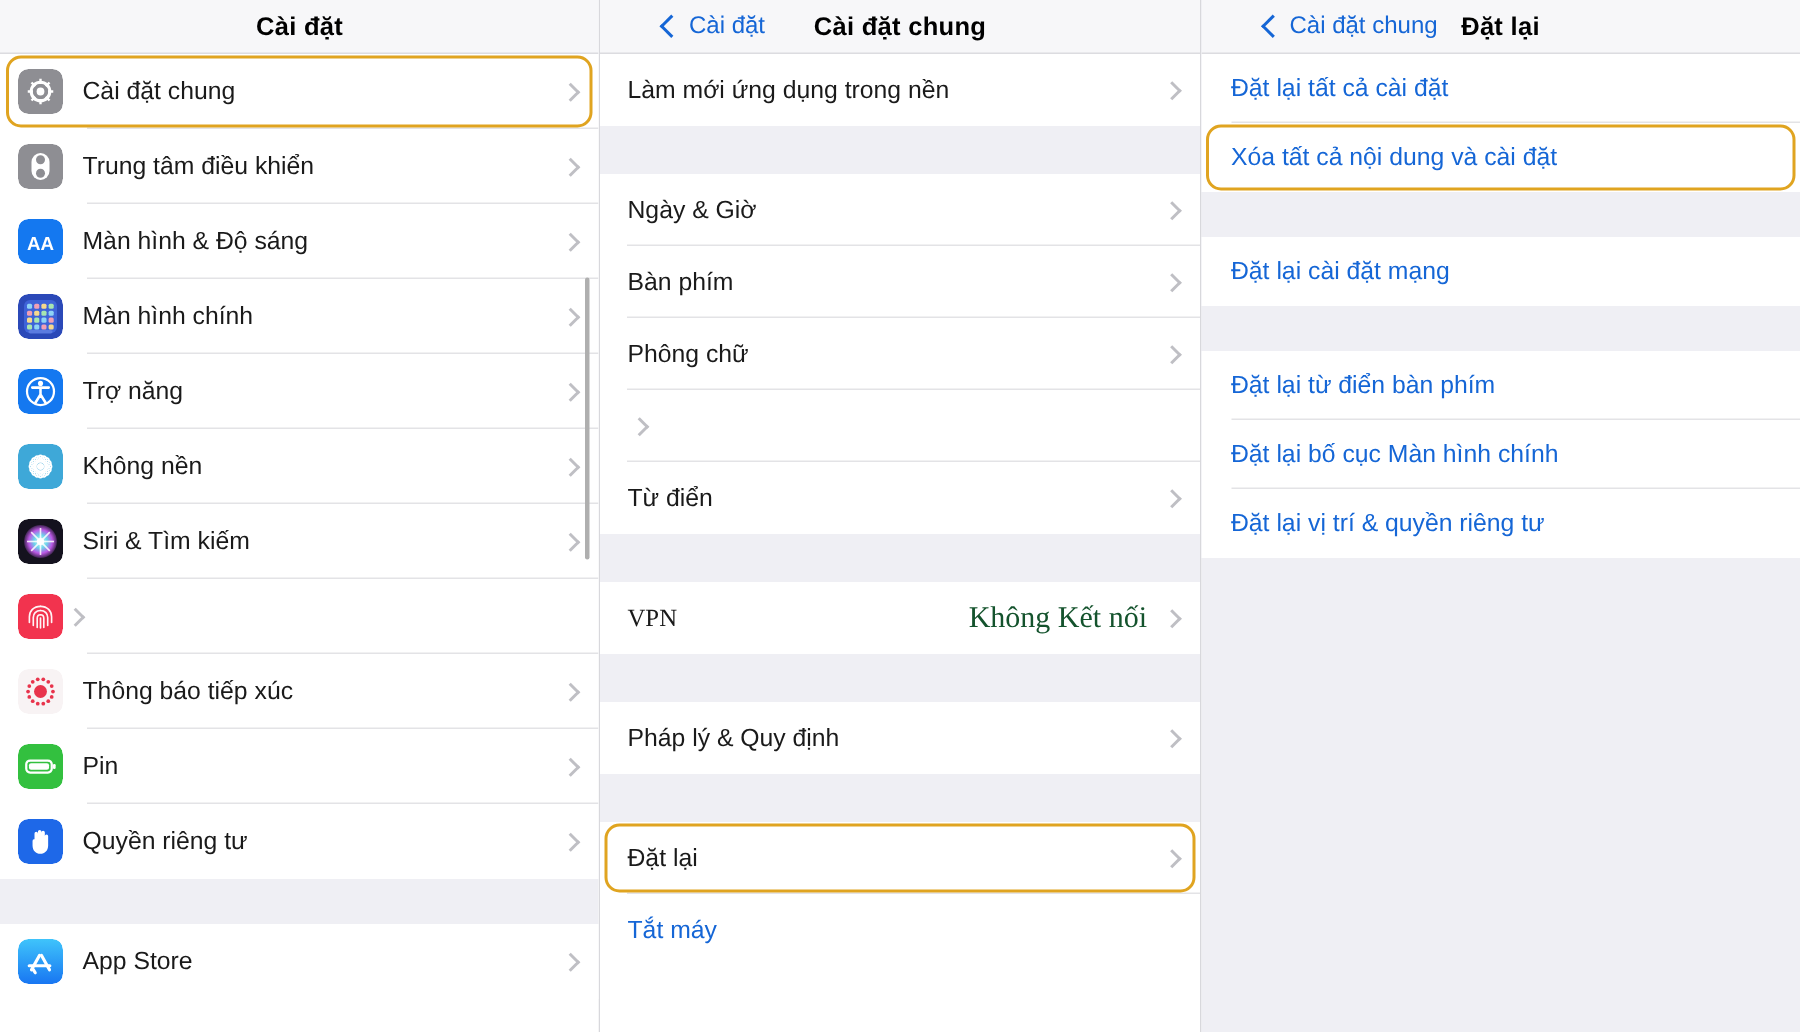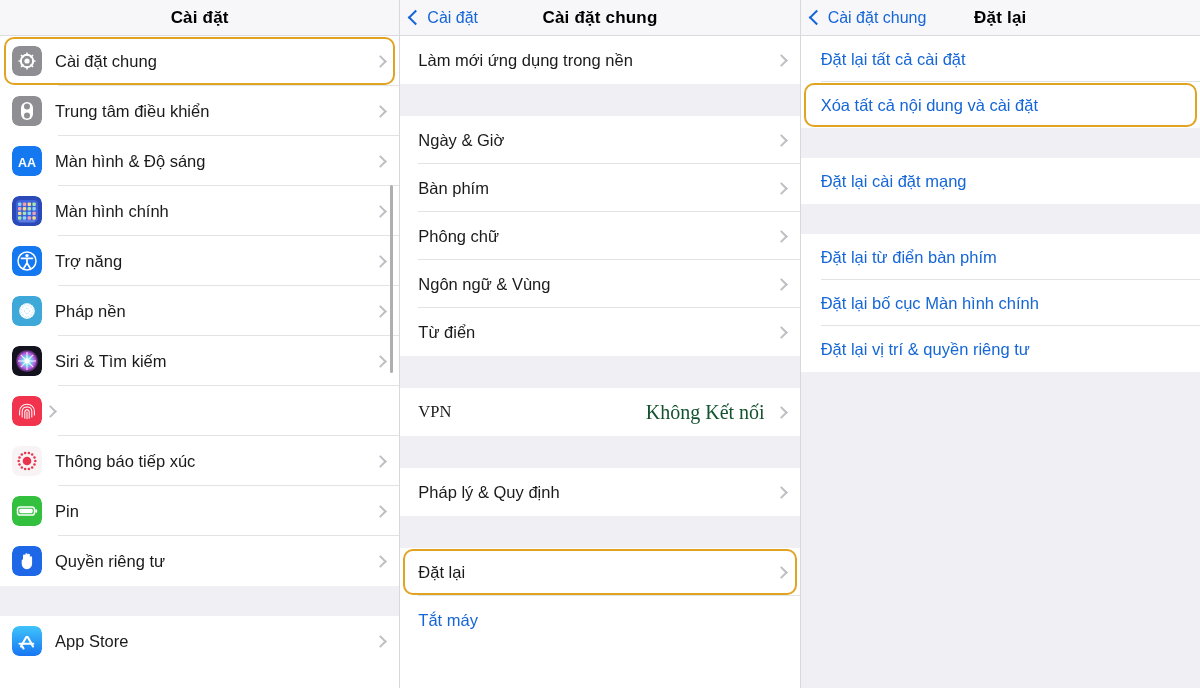--- a/index.html
+++ b/index.html
@@ -14,20 +14,21 @@
   .pane { position: relative; height: 688px; background: #ffffff; overflow: hidden; }
   .pane-left   { width: 400px; }
   .pane-mid    { width: 400px; }
   .pane-right  { width: 400px; background: #EFEFF4; }
 
   
   .navbar {
     height: 36px; background: #F7F7F9;
     display: flex; align-items: center; position: relative;
     flex: 0 0 auto;
+    padding-left: 32px;
   }
   .nav-title {
     font-size: 17px; font-weight: bold; color: #000;
     letter-spacing: .2px;
   }
   .nav-title-center {
     position: absolute; left: 0; right: 0; text-align: center;
   }
   .nav-back {
     display: flex; align-items: center; gap: 4px;
@@ -221,21 +222,21 @@
                   <ellipse cx="15" cy="15" rx="3.2" ry="7.4" transform="rotate(45 15 15)"></ellipse>
                   <ellipse cx="15" cy="15" rx="3.2" ry="7.4" transform="rotate(67.5 15 15)"></ellipse>
                   <ellipse cx="15" cy="15" rx="3.2" ry="7.4" transform="rotate(90 15 15)"></ellipse>
                   <ellipse cx="15" cy="15" rx="3.2" ry="7.4" transform="rotate(112.5 15 15)"></ellipse>
                   <ellipse cx="15" cy="15" rx="3.2" ry="7.4" transform="rotate(135 15 15)"></ellipse>
                   <ellipse cx="15" cy="15" rx="3.2" ry="7.4" transform="rotate(157.5 15 15)"></ellipse>
         </g>
                 <circle cx="15" cy="15" r="2.4" fill="#fff"></circle>
               </svg>
             </span>
-            <span class="row-label">Pháp nền</span>
+            <span class="row-label">Không nền</span>
             <span class="chev"></span>
             <span class="sep"></span>
           </div>
           <div class="row">
             <span class="app-icon">
               <svg width="30" height="30" viewBox="0 0 30 30">
                 <defs>
         <radialGradient id="sg" cx="50%" cy="50%" r="55%">
           <stop offset="0%" stop-color="#ffffff"></stop>
                     <stop offset="35%" stop-color="#6FE2F5"></stop>
@@ -386,21 +387,20 @@
             <span class="row-label">Bàn phím</span>
             <span class="chev"></span>
             <span class="sep"></span>
           </div>
           <div class="row">
             <span class="row-label">Phông chữ</span>
             <span class="chev"></span>
             <span class="sep"></span>
           </div>
           <div class="row">
-            <span class="row-label">Ngôn ngữ &amp; Vùng</span>
             <span class="chev"></span>
             <span class="sep"></span>
           </div>
           <div class="row">
             <span class="row-label">Từ điển</span>
             <span class="chev"></span>
           </div>
         </div>
         <div class="gap" style="height: 32px;"></div>
         <div class="group" style="position: relative; font-family: Liberation Serif, serif;">

